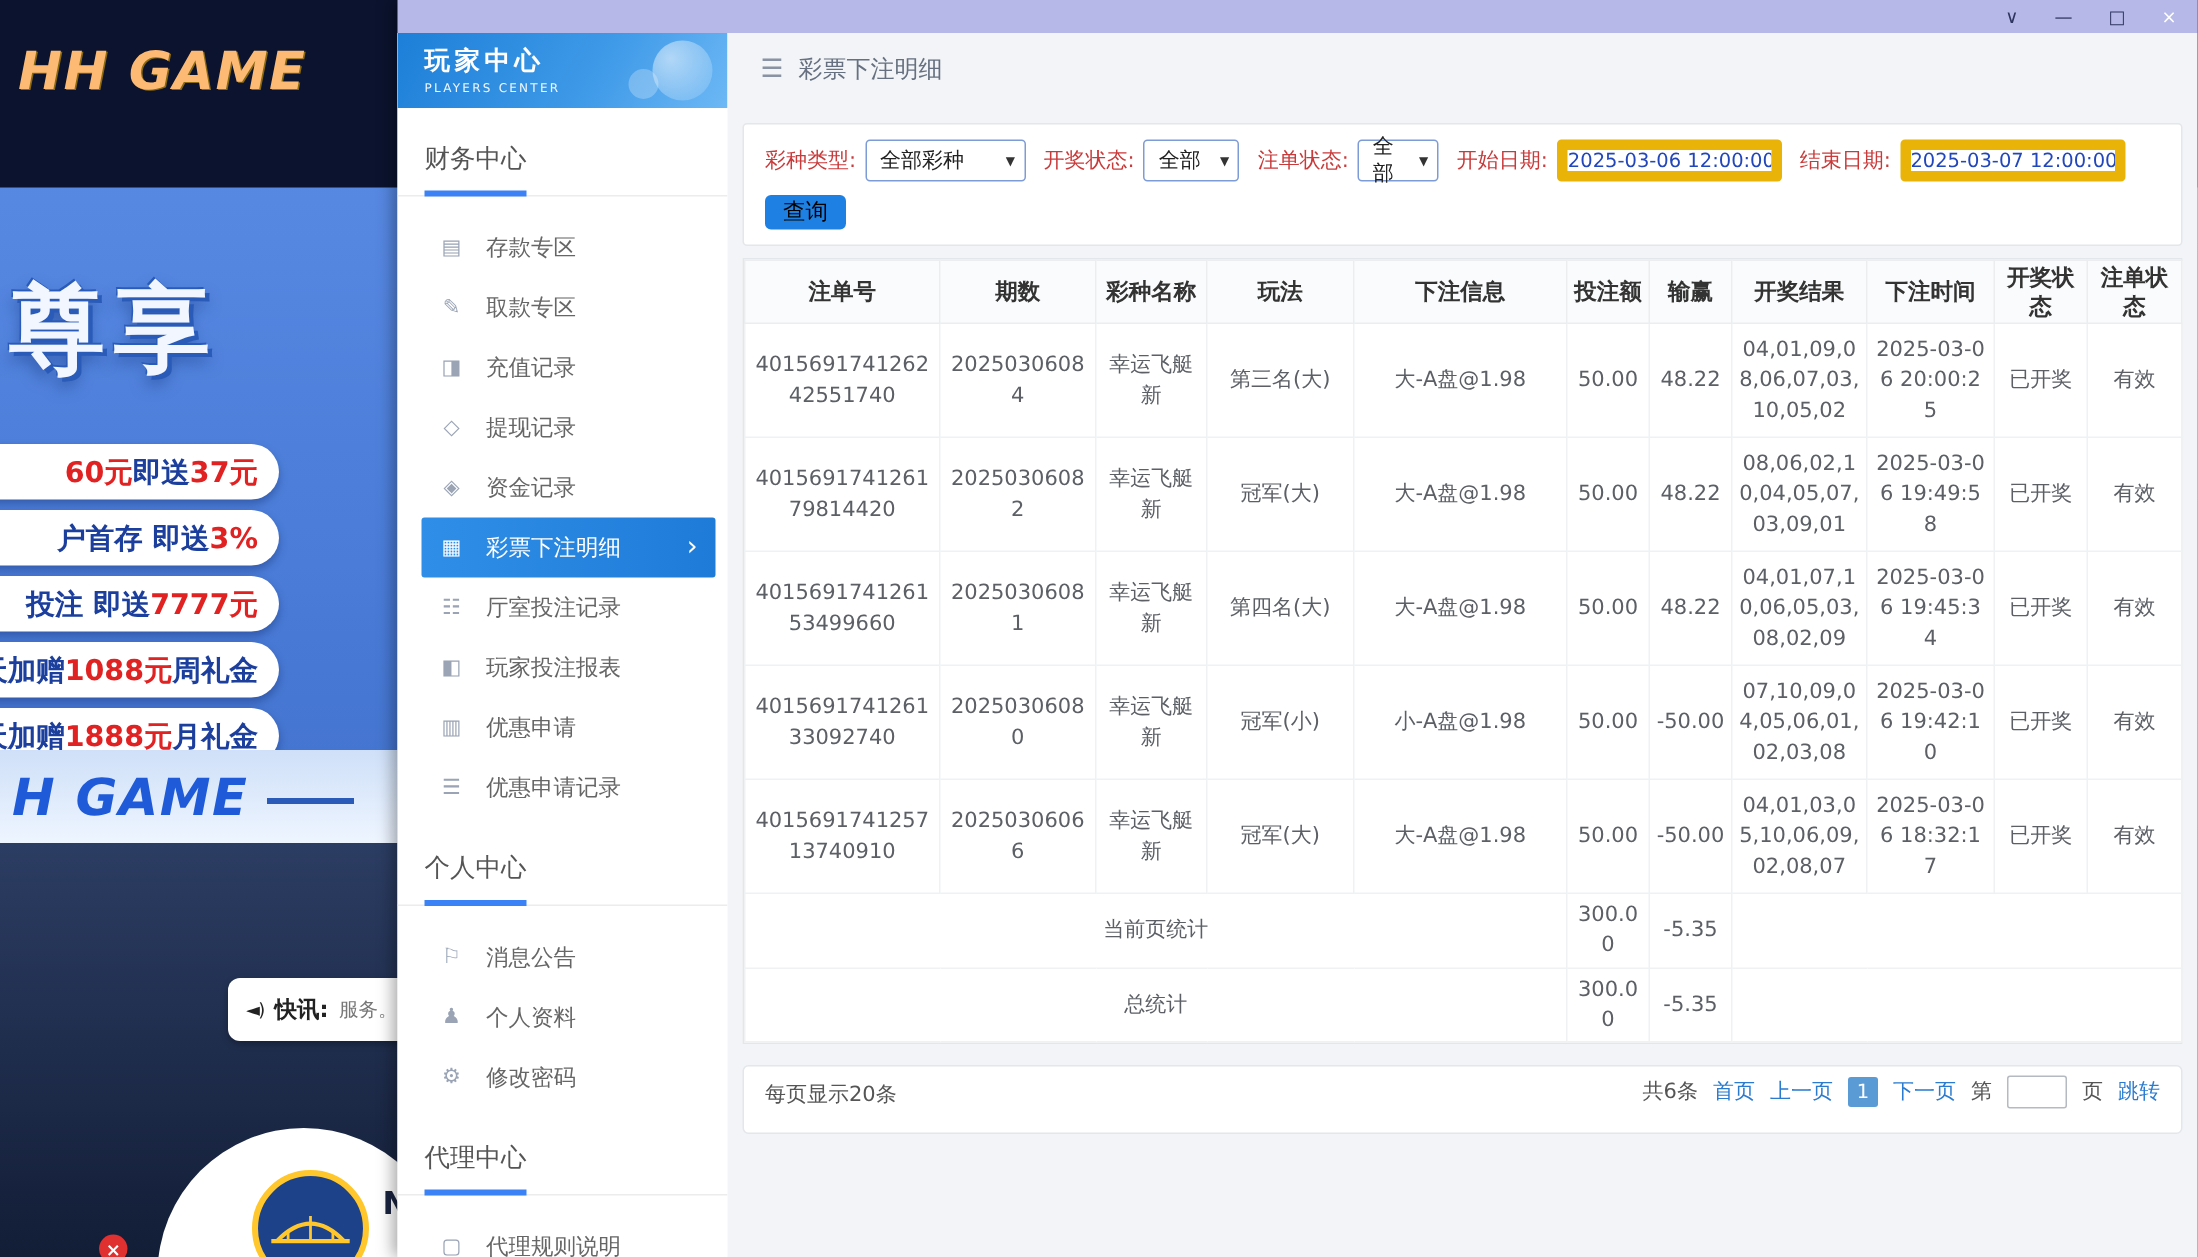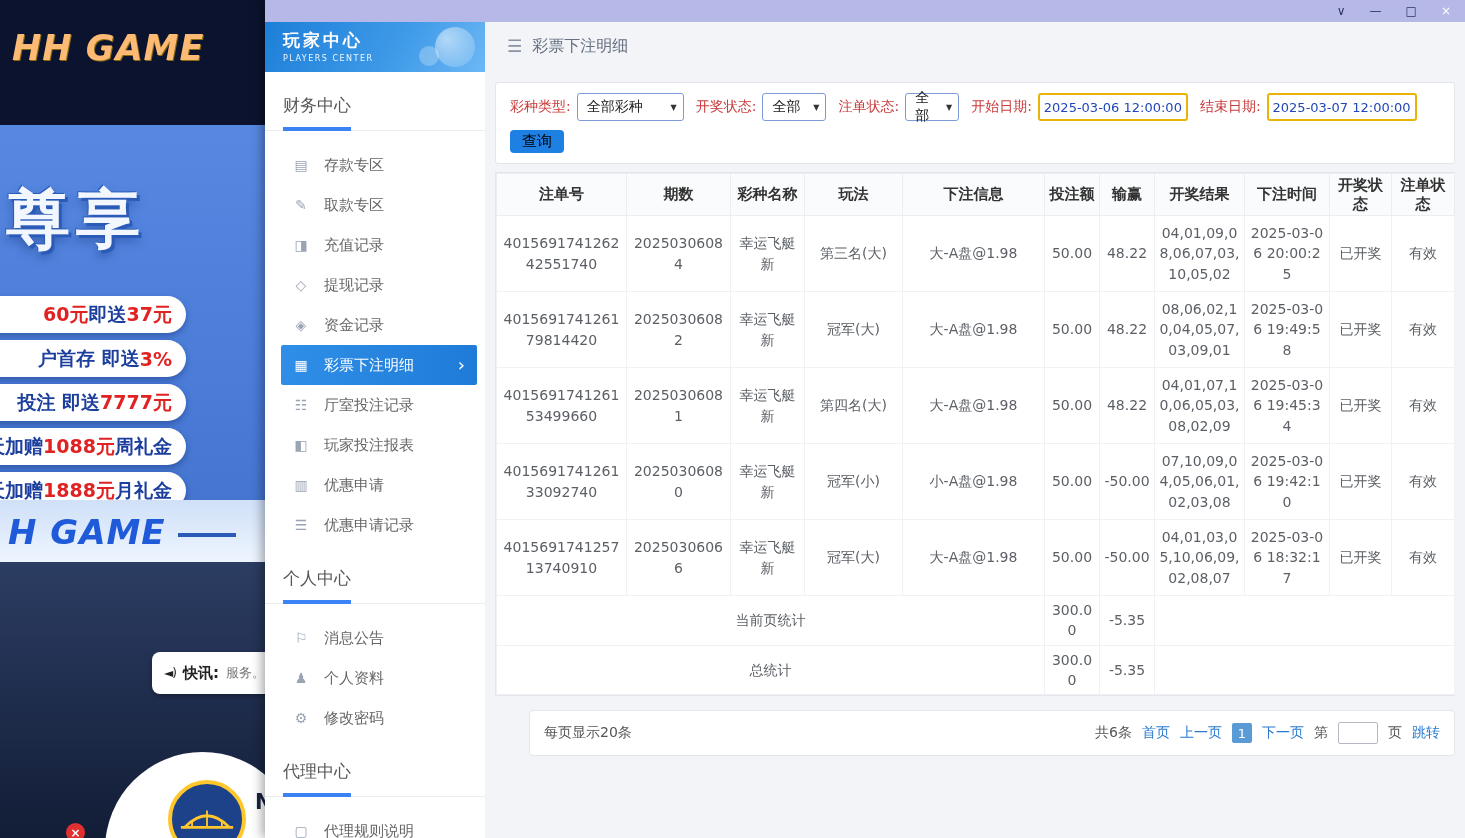--- a/index.html
+++ b/index.html
@@ -78,35 +78,35 @@
   .hamburger { color:#8a93a3; font-size:17px; }
   .card { background:#fff; border:1px solid #e3e6ea; border-radius:3px; }
   .filter-card { margin-top:12px; padding:10px 14px; }
   .filter-row { display:flex; align-items:center; }
   .f-label { color:#c93a3a; font-size:14px; white-space:nowrap; margin-right:6px; }
   .f-label.ml { margin-left:12px; }
   .sel { position:relative; display:inline-flex; align-items:center; border:1px solid #7d9bd6; border-radius:3px;
          height:28px; background:#fff; padding:0 20px 0 9px; font-size:14px; color:#222; cursor:pointer; }
   .sel-arrow { position:absolute; right:6px; font-size:8px; color:#333; }
   .w1 { width:107px; } .w2 { width:64px; } .w3 { width:54px; }
-  .date-input { height:28px; border:2px solid #eab308; border-radius:3px; color:#2247bb; font-size:13px;
+  .date-input { height:28px; border:7px solid #eab308; border-radius:3px; color:#2247bb; font-size:13px;
                 text-align:center; width:150px; background:#fff; font-family:inherit; }
   .search-btn { margin-top:9px; width:54px; height:23px; background:#1e80e2; color:#000000; border:none;
                 border-radius:4px; font-size:15px; cursor:pointer; font-family:inherit; }
 
   .table-card { margin-top:8px; border-radius:0; }
   table { width:100%; border-collapse:collapse; table-layout:fixed; text-align:center; }
   th { height:42px; background:#fafbfc; color:#333; font-size:15px; font-weight:bold;
        border:1px solid #ebedef; padding:0 2px; }
   td { border:1px solid #f0f1f3; color:#5c6066; font-size:14px; padding:4px; word-break:break-all; line-height:1.45; }
   tr.data-row { height:76px; }
   tr.sum-row { height:38px; }
 
-  .pager-card { margin-top:14px; height:46px; display:flex; align-items:center; justify-content:space-between;
-                padding:0 14px; font-size:14px; color:#555; border-radius:4px;margin-left:34px; }
+  .pager-card { margin-top:14px; height:46px; display:flex; align-items:flex-end; justify-content:space-between;
+                padding:16px 14px; font-size:14px; color:#555; border-radius:4px; }
   .pager-right { display:flex; align-items:center; gap:10px; }
   .pg-link { color:#2a7bd0; cursor:pointer; }
   .pg-current { width:20px; height:20px; background:#5b9bd5; color:#fff; border-radius:2px; display:flex;
                 align-items:center; justify-content:center; font-size:13px; cursor:pointer; }
   .pg-input { width:40px; height:22px; border:1px solid #b5b9c2; border-radius:2px; font-family:inherit; }
 </style>
 </head>
 <body>
 
 <div class="site-bg">

